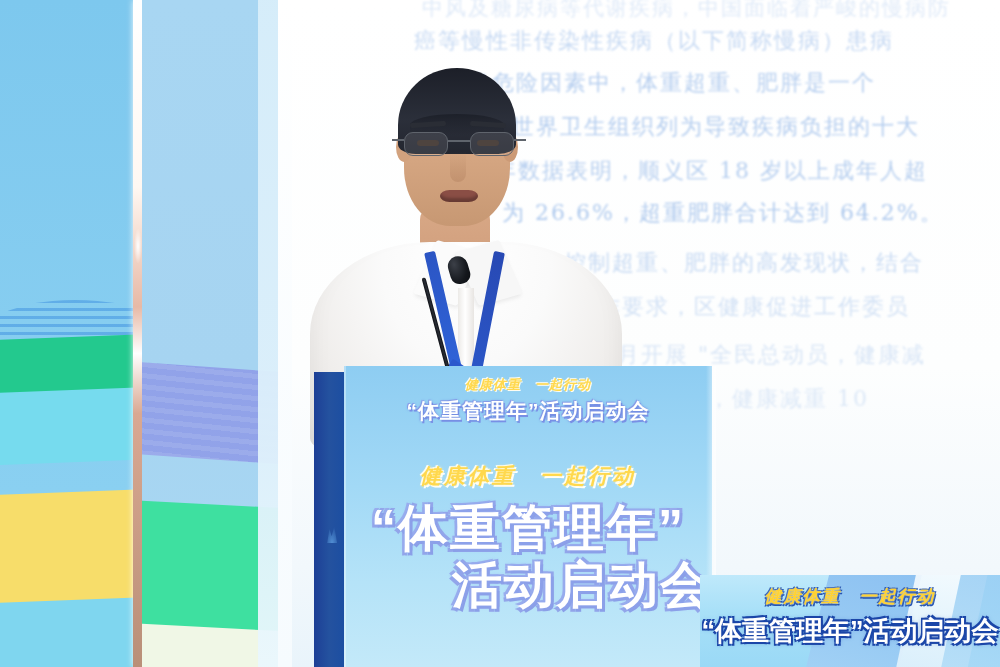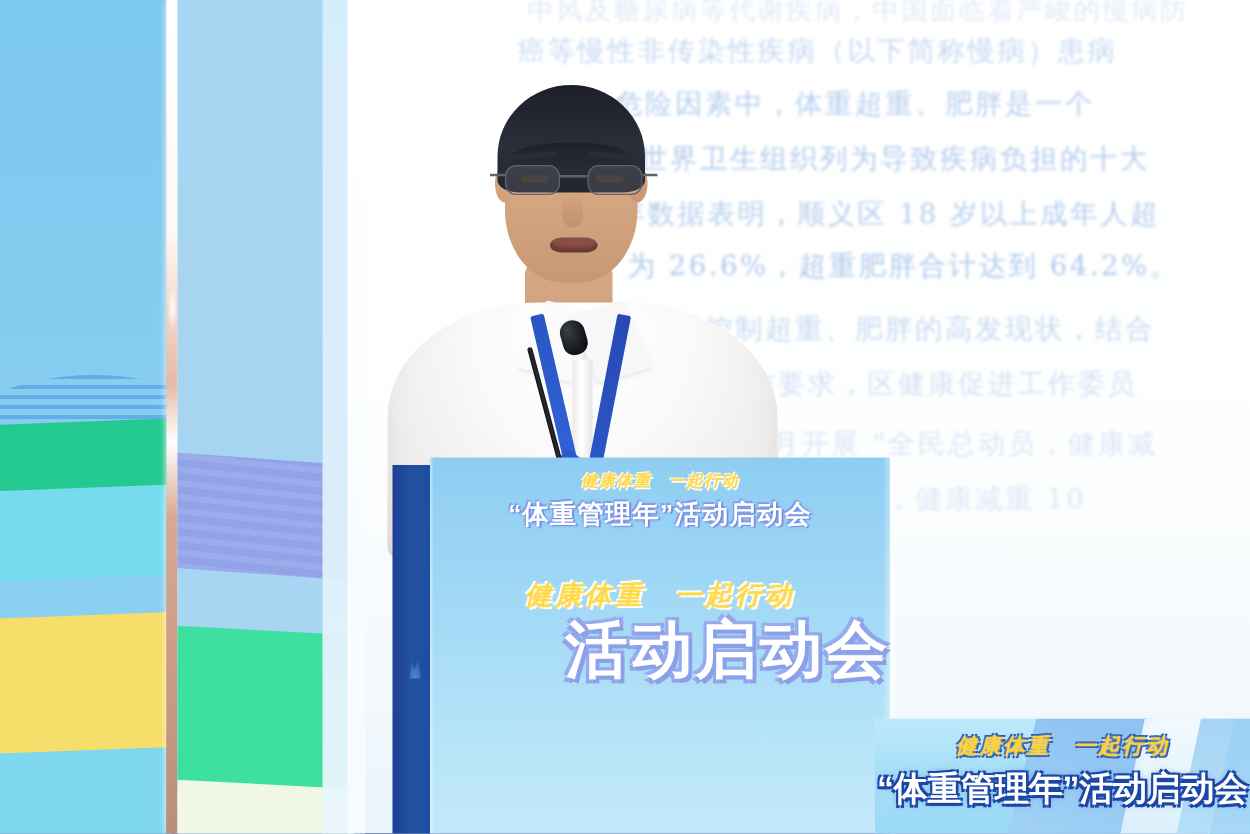--- a/index.html
+++ b/index.html
@@ -338,20 +338,21 @@
   <div class="podium-mark"></div>
 
   <div class="podium-face">
     <div class="pod-top">
       <div class="sub">健康体重　一起行动</div>
       <div class="main">“体重管理年”活动启动会</div>
     </div>
 
     <div class="pod-big">
       <div class="sub2">健康体重　一起行动</div>
+      <div class="hl1">“体重管理年”</div>
       <div class="hl2">活动启动会</div>
     </div>
   </div>
 
   <div class="floor-r"></div>
   <div class="fg-banner">
     <div class="fg-swoosh-a"></div>
     <div class="fg-swoosh-b"></div>
     <div class="fg-swoosh-c"></div>
     <div class="fg-text">

